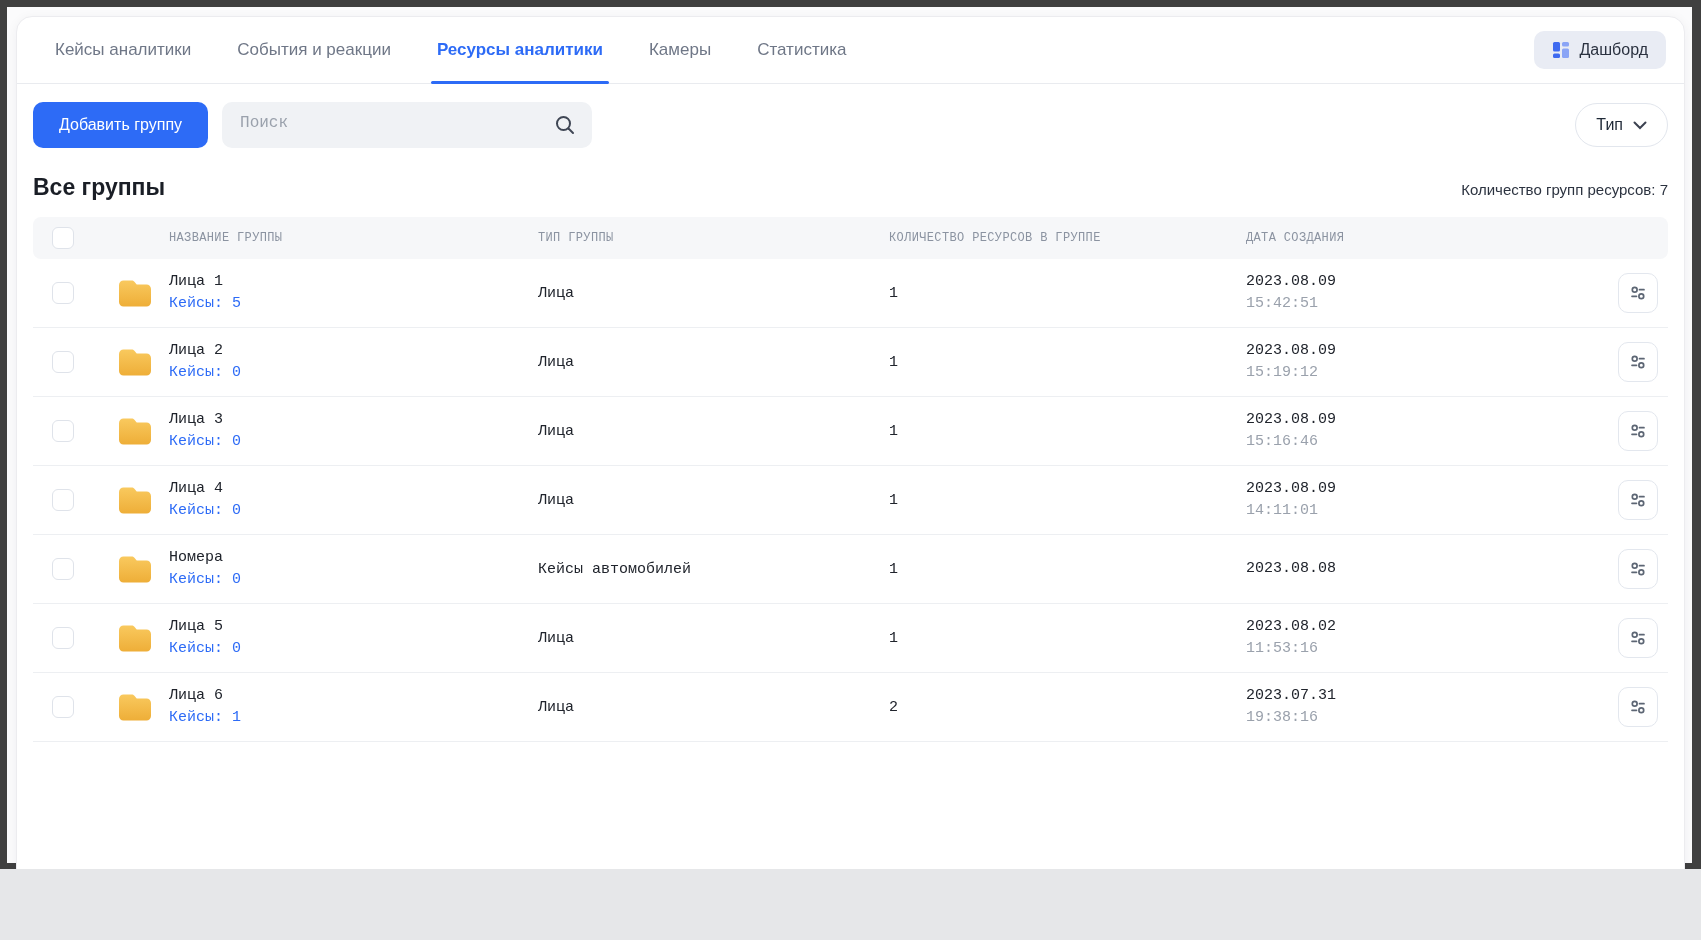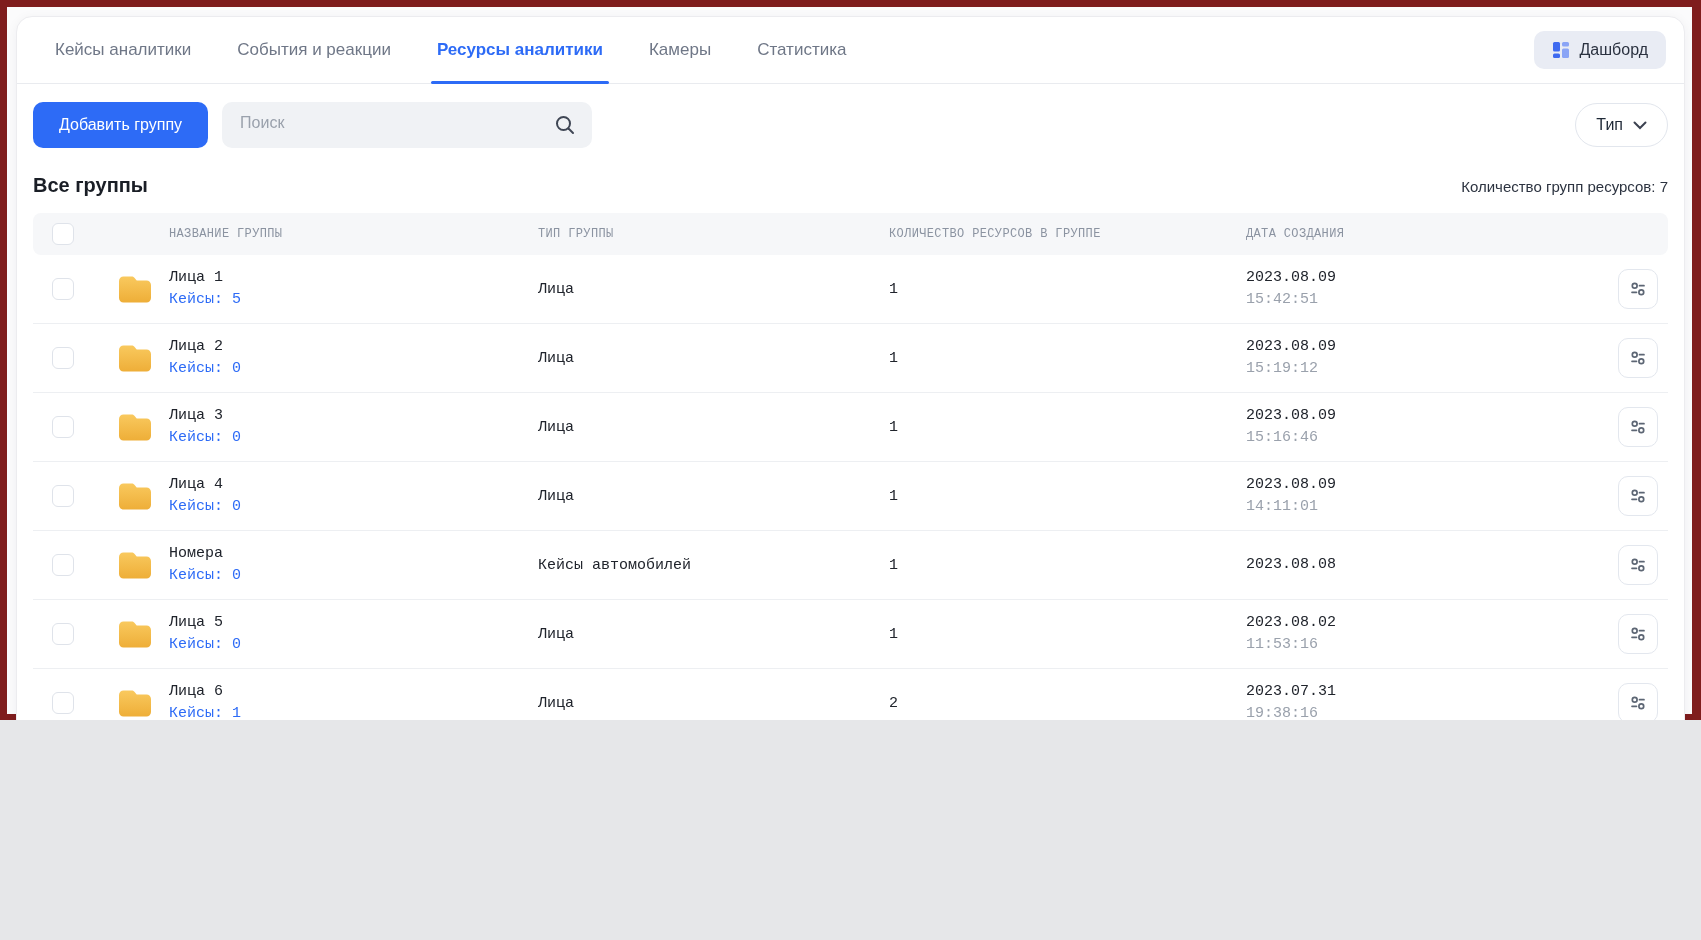--- a/index.html
+++ b/index.html
@@ -1,42 +1,42 @@
 <!DOCTYPE html>
 <html><head>
 <meta charset="utf-8">
 <style>
   html,body{margin:0;padding:0;overflow:hidden;background:#e6e7e9;font-family:"Liberation Sans",sans-serif;}
-  .screen{position:relative;width:1701px;height:720px;background:#7f1d1d;}
+  .screen{position:relative;width:1701px;height:869px;background:#404040;}
   .window{position:absolute;left:7px;top:7px;right:9px;bottom:6px;background:#fbfbfc;}
   .card{position:absolute;left:9px;top:9px;width:1669px;height:918px;background:#ffffff;
         border:1px solid #ececef;border-radius:16px;box-shadow:0 2px 12px rgba(30,35,50,.05);
         box-sizing:border-box;overflow:hidden;}
   
   .tabsbar{position:relative;height:66px;border-bottom:1px solid #e9ebef;display:flex;align-items:center;padding:0 18px 0 36px;}
   .tabs{display:flex;gap:42px;height:100%;align-items:center;}
   .tab{position:relative;font-size:17px;color:#6f7787;height:100%;display:flex;align-items:center;cursor:pointer;padding:0 2px;}
   .tab.active{color:#2d6bf6;font-weight:bold;}
   .tab.active::after{content:"";position:absolute;left:-4px;right:-4px;bottom:-1px;height:3px;background:#2d6bf6;border-radius:2px;}
   .dash-btn{margin-left:auto;display:flex;align-items:center;gap:10px;background:#e9ecf4;border:none;
             border-radius:10px;padding:10px 18px;font-size:16px;color:#2b3240;font-family:inherit;cursor:pointer;}
   
   .toolbar{display:flex;align-items:center;padding:18px 16px 0 16px;}
   .btn-primary{background:#2d6bf6;color:#fff;border:none;border-radius:10px;height:46px;padding:0 26px;
                font-size:16px;font-family:inherit;cursor:pointer;}
   .search{position:relative;margin-left:14px;width:370px;height:46px;}
   .search input{width:100%;height:100%;box-sizing:border-box;background:#f0f2f5;border:none;border-radius:10px;
-                padding:0 48px 4px 18px;font-size:16px;color:#2b3240;font-family:Liberation Sans, sans-serif;outline:none;}
+                padding:0 48px 4px 18px;font-size:16px;color:#2b3240;font-family:Liberation Mono, monospace;outline:none;}
   .search input::placeholder{color:#9aa1ac;}
   .search .s-icon{position:absolute;right:16px;top:12px;}
   .type-filter{margin-left:auto;display:flex;align-items:center;gap:10px;background:#fff;border:1px solid #e2e6ed;
                border-radius:22px;height:44px;padding:0 20px;font-size:16px;color:#1f2937;font-family:Liberation Sans, sans-serif;cursor:pointer;}
   
   .section-head{display:flex;align-items:baseline;padding:26px 16px 16px 16px;}
-  .section-title{font-size:20px;font-weight:bold;color:#1a1e26;}
+  .section-title{font-size:23px;font-weight:bold;color:#1a1e26;}
   .section-count{margin-left:auto;font-size:15px;color:#2c3340;}
   
   .table{padding:0 16px;font-family:Liberation Mono, monospace;}
   .thead{display:grid;grid-template-columns:60px 445px 351px 357px 362px 1fr;align-items:center;
          background:#f6f7f9;border-radius:8px;height:42px;}
   .th{font-size:12px;color:#8b93a1;letter-spacing:.03em;text-transform:uppercase;}
   .th.h-name{padding-left:76px;}
   .trow{display:grid;grid-template-columns:60px 445px 351px 357px 362px 1fr;align-items:center;
         height:68px;border-bottom:1px solid #edeff2;}
   .cell{font-size:15px;color:#20242c;}

